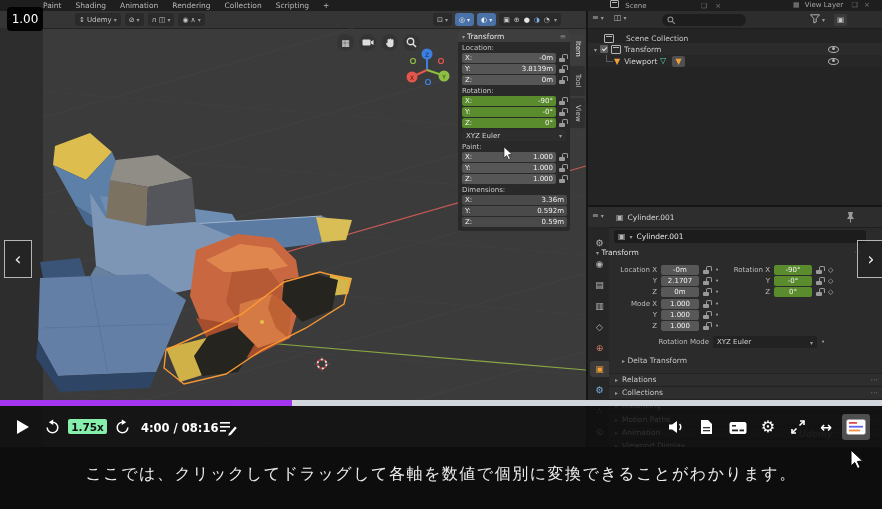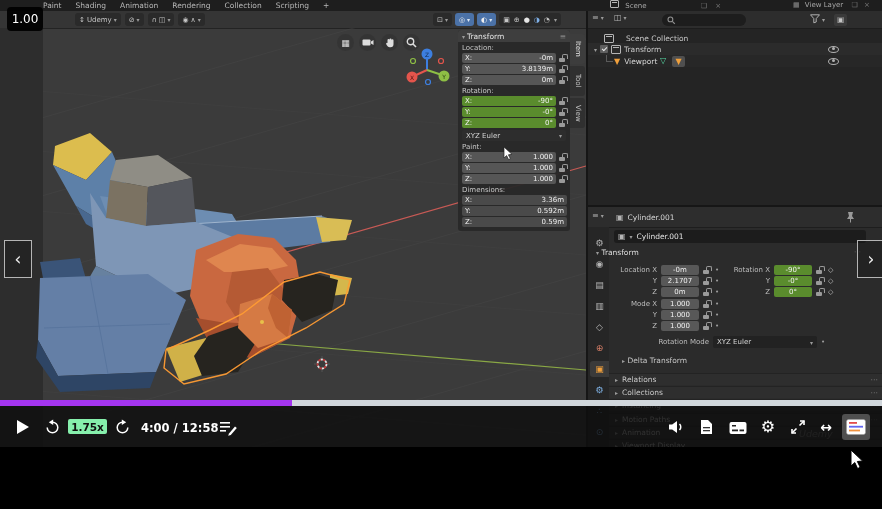--- a/index.html
+++ b/index.html
@@ -553,21 +553,21 @@
     </div>
     <div class="ctl" id="speed-chip" style="left:68px;top:13px;width:39px;height:15px;">
         <span>1.75x</span>
       </div>
     <div class="ctl" style="left:114px;top:13px;width:17px;height:17px;">
       <svg width="17" height="17" viewBox="0 0 17 17">
           <path d="M8.5 3.2 a5.3 5.3 0 1 0 5.3 5.3" fill="none" stroke="#fff" stroke-width="1.5"></path>
           <path d="M7.8 0.4 L12.2 3.2 L7.8 6 Z" fill="#fff"></path>
         </svg>
     </div>
-    <div class="tx" id="time" style="left:141px;top:15px;">4:00 / 12:58</div>
+    <div class="tx" id="time" style="left:141px;top:15px;">4:00 / 08:16</div>
     <div class="ctl" style="left:218px;top:13px;width:20px;height:17px;">
       <svg width="18" height="16" viewBox="0 0 18 16">
           <rect x="1" y="2" width="10" height="1.6" fill="#fff"></rect>
           <rect x="1" y="6" width="10" height="1.6" fill="#fff"></rect>
           <rect x="1" y="10" width="6" height="1.6" fill="#fff"></rect>
           <path d="M10 13.5 L16 6.5 l1.8 1.5 -6 7 -2.6 .8 z" fill="#fff"></path>
         </svg>
     </div>
 
     <div class="ctl" style="left:666px;top:13px;width:20px;height:16px;">
@@ -619,18 +619,21 @@
   <div id="watermark">Udemy</div>
 
   <div id="overlay-badge">1.00</div>
   <div class="navbtn" style="left:4px;top:240px;">
       <span>‹</span>
     </div>
   <div class="navbtn" style="left:857px;top:240px;">
       <span>›</span>
     </div>
 
+  <div id="subtitle-bar">
+    <div class="sub">ここでは、クリックしてドラッグして各軸を数値で個別に変換できることがわかります。</div>
+  </div>
   <div id="bottom-strip"></div>
 
   <svg class="abs" style="left:850px;top:449px;z-index:10;" width="15" height="21" viewBox="0 0 15 21">
     <path d="M1,1 L1,17 L4.8,13.6 L7.6,19.6 L10.2,18.3 L7.4,12.5 L12.6,12 Z" fill="#fff" stroke="#000" stroke-width="1"></path>
   </svg>
 </div>
 
 </body></html>

